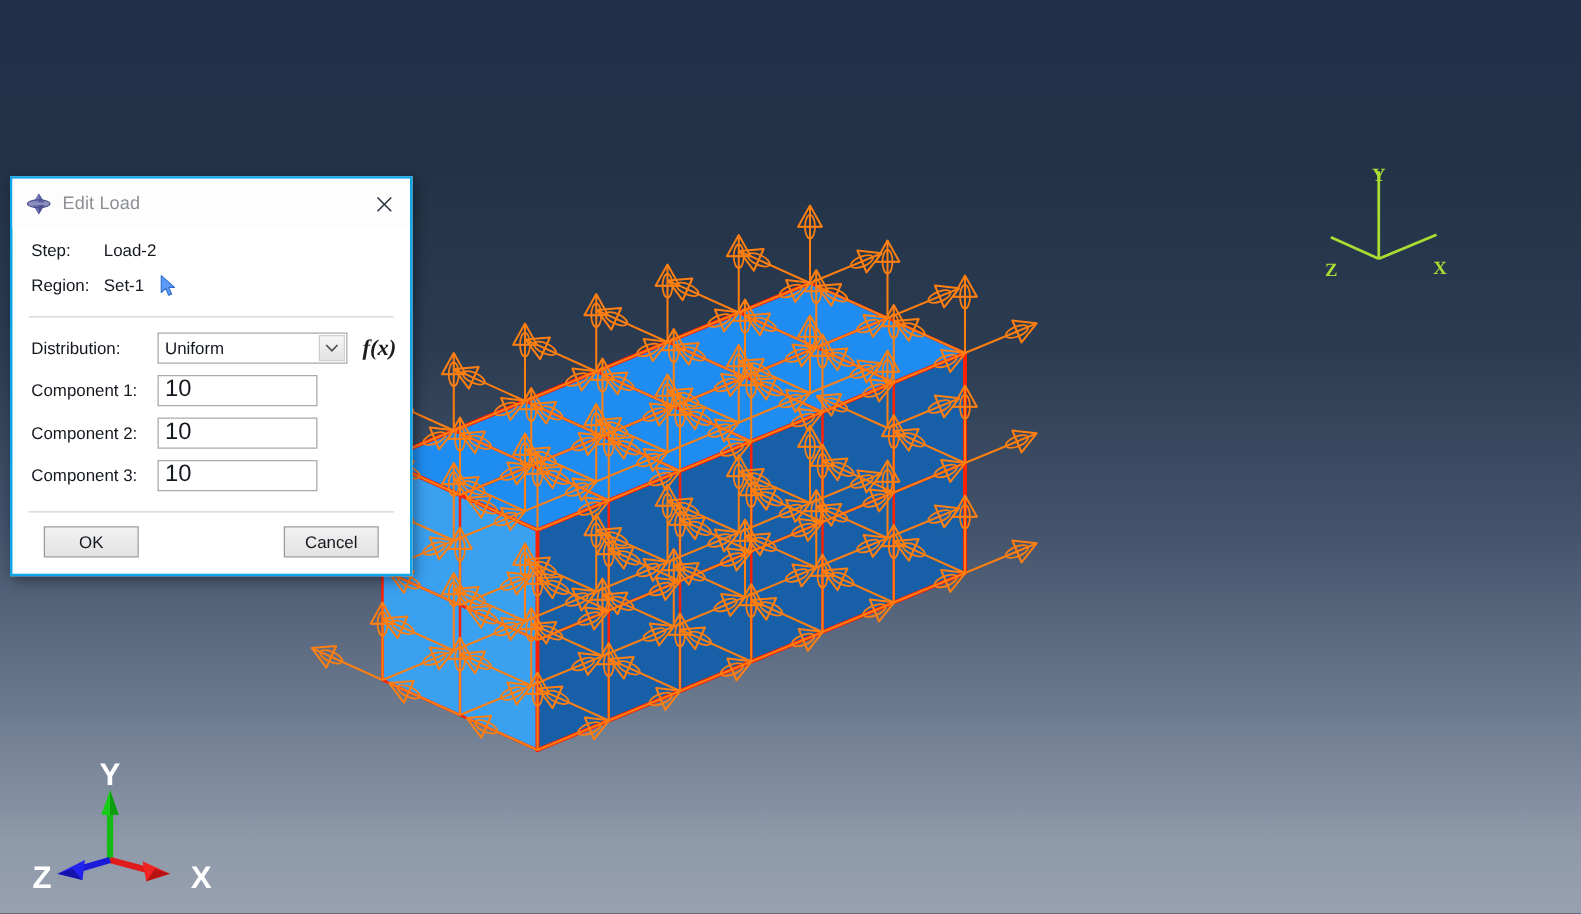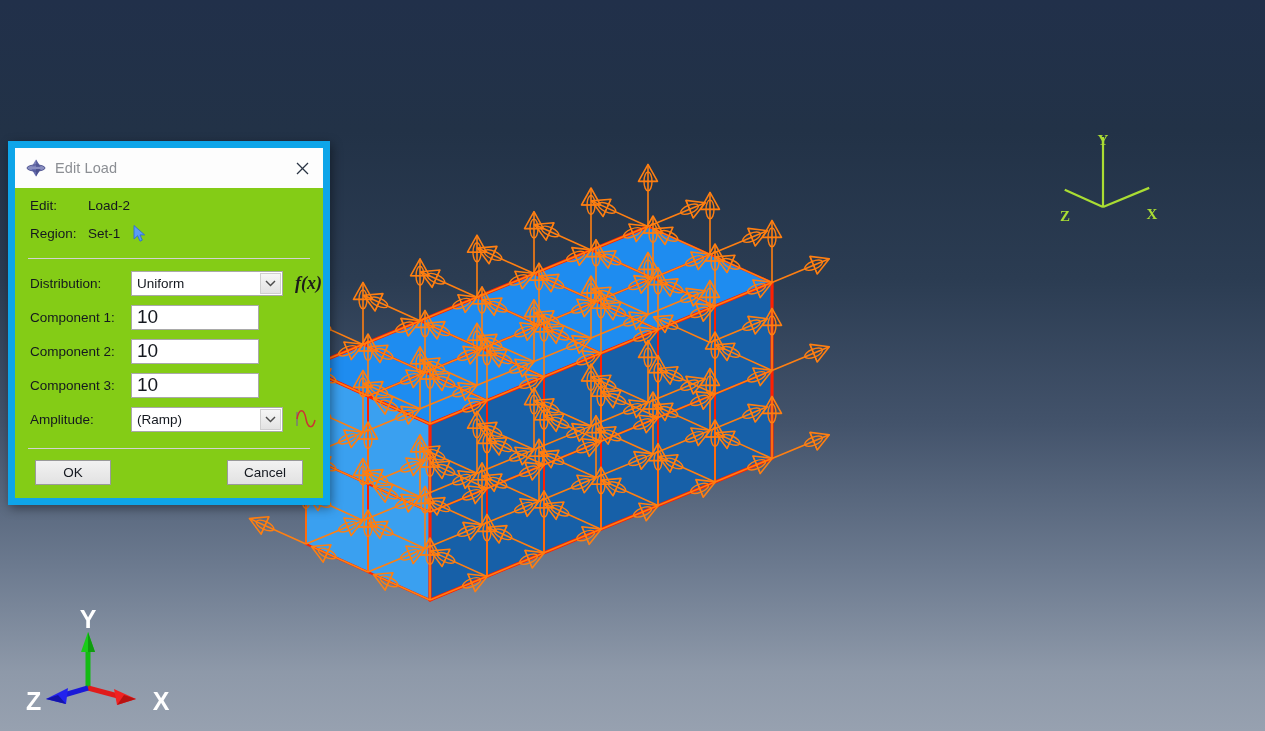--- a/index.html
+++ b/index.html
@@ -19,22 +19,22 @@
        #43536b 58%, #6d7b90 78%, #8e99a9 92%, #97a1b0 100%);
   }
   #modelSvg{position:absolute;left:0;top:0;width:1265px;height:731px;}
 
   
   #triad{position:absolute;left:20px;top:598px;width:170px;height:133px;}
 
   
   #dialog{
     position:absolute;left:8px;top:141px;width:322px;
-    background:#84cc16;
-    border:7px solid #0ea5e9;
+    background:#ffffff;
+    border:2px solid #0ea5e9;
     box-shadow:2px 3px 10px rgba(0,0,0,.42);
     font-size:13.5px;color:#14181f;
     box-sizing:border-box;
   }
   .titlebar{
     height:40px;display:flex;align-items:center;
     padding:0 6px 0 11px;background:#fdfdfd;
   }
   .title-ico{width:20px;height:20px;flex:0 0 20px;margin-right:9px;}
   .title-txt{
@@ -1254,21 +1254,21 @@
       <div class="closebtn">
         <svg width="13" height="13" viewBox="0 0 13 13">
           <line x1="1" y1="1" x2="12" y2="12" stroke="#2a3444" stroke-width="1.25"></line>
           <line x1="12" y1="1" x2="1" y2="12" stroke="#2a3444" stroke-width="1.25"></line>
         </svg>
       </div>
     </div>
 
     <div class="info">
       <div class="inforow">
-        <span class="lbl">Edit:</span>
+        <span class="lbl">Step:</span>
         <span class="val">Load-2</span>
       </div>
       <div class="inforow">
         <span class="lbl">Region:</span>
         <span class="val">Set-1</span>
         <svg class="cursor-ico" viewBox="0 0 14 18">
           <polygon points="1,0.5 1,14 4.6,10.7 7,16.2 9.3,15.1 7,9.9 11.6,9.9" fill="#5b9bf7" stroke="#2f6fd0" stroke-width="0.9" stroke-linejoin="round"></polygon>
         </svg>
       </div>
     </div>
@@ -1298,35 +1298,20 @@
       <div class="frow">
         <span class="flbl">Component 2:</span>
         <input class="txtin" type="text" value="10" style="">
       </div>
 
       <div class="frow">
         <span class="flbl">Component 3:</span>
         <input class="txtin" type="text" value="10" style="">
       </div>
 
-      <div class="frow">
-        <span class="flbl">Amplitude:</span>
-        <div class="combo">
-          <span class="ctext">(Ramp)</span>
-          <span class="carrow">
-            <svg width="11" height="7" viewBox="0 0 11 7">
-              <polyline points="1,1 5.5,5.6 10,1" fill="none" stroke="#4d4d4d" stroke-width="1.4"></polyline>
-            </svg>
-          </span>
-        </div>
-        <svg class="ampico" viewBox="0 0 24 20">
-          <line x1="3" y1="3" x2="3" y2="17" stroke="#7a7a7a" stroke-width="1.5"></line>
-          <path d="M3 10 C 5 -1, 10 -1, 12 10 C 14 20, 19 20, 21 11" fill="none" stroke="#c33" stroke-width="1.5"></path>
-        </svg>
-      </div>
     </div>
 
     <div class="hr2"></div>
 
     <div class="btnrow">
       <div class="btn">OK</div>
       <div class="btn">Cancel</div>
     </div>
   </div>
 </div>

